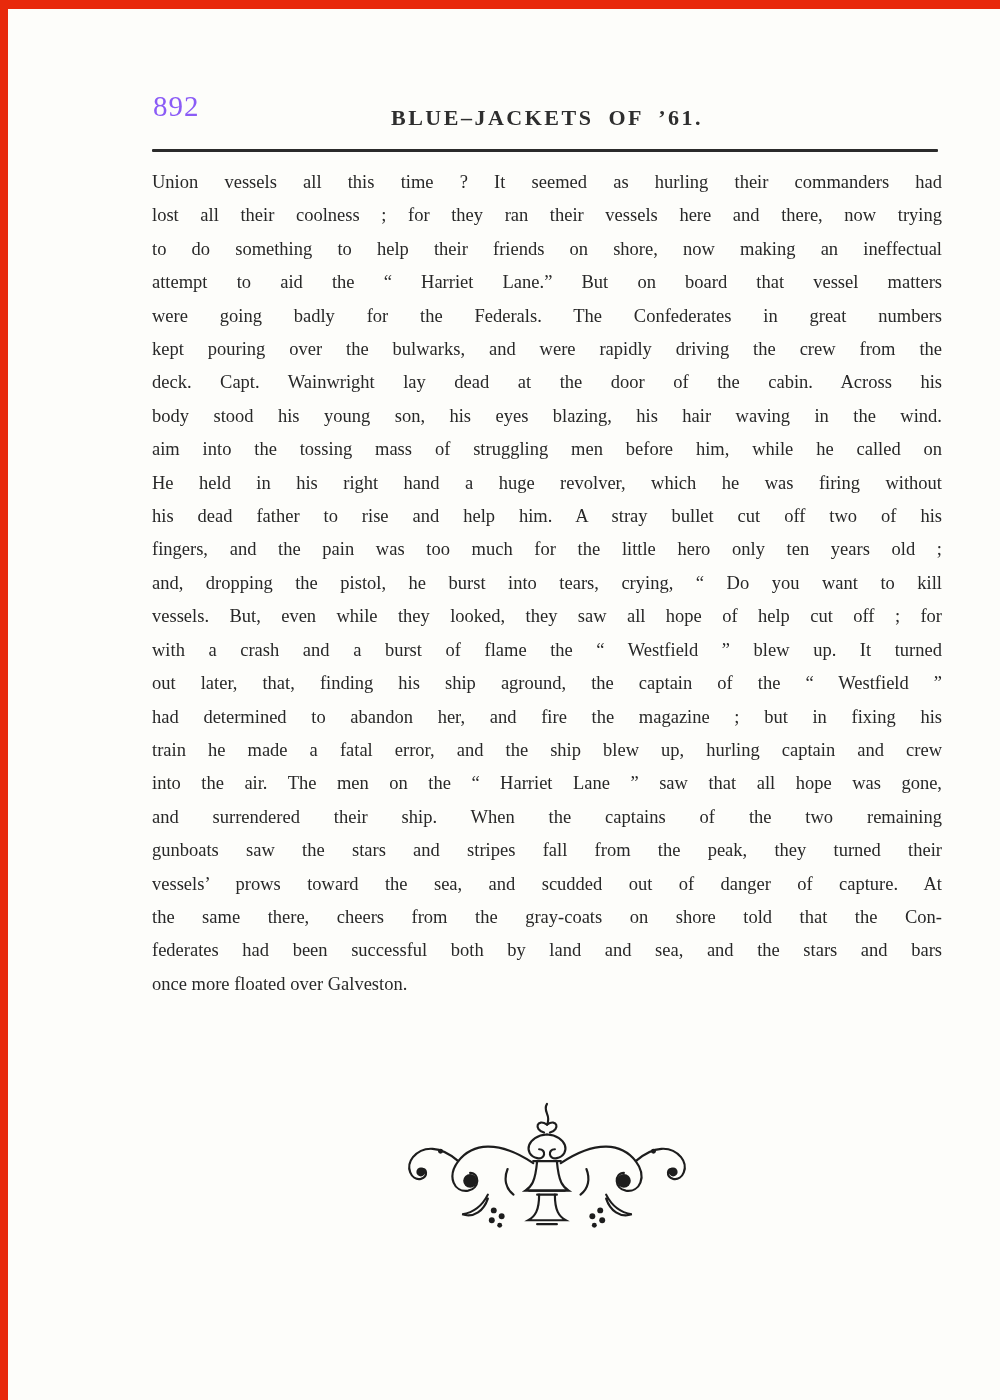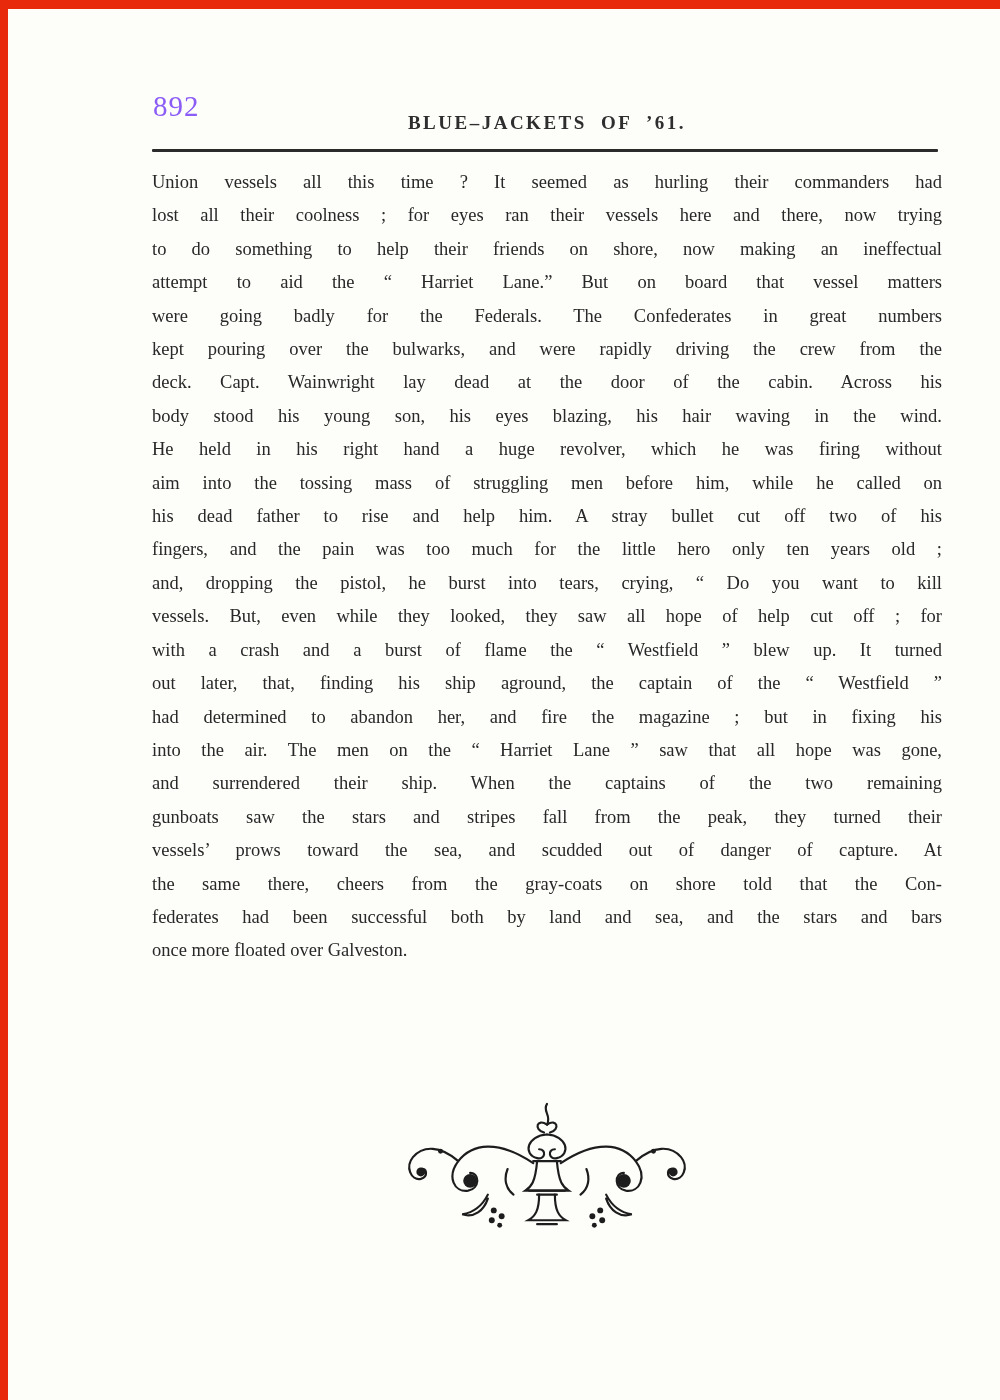--- a/index.html
+++ b/index.html
@@ -22,22 +22,22 @@
   }
   .edge-left{
     position:absolute;top:0;left:0;width:8px;height:1400px;
     background:var(--red);
   }
   .page-number{
     position:absolute;left:153px;top:90px;
     font-size:29px;letter-spacing:1px;color:#8b5cf6;
   }
   .running-head{
-    position:absolute;left:152px;top:112px;width:790px;
-    text-align:center;font-size:19px;font-weight:bold;
+    position:absolute;left:152px;top:105px;width:790px;
+    text-align:center;font-size:22px;font-weight:bold;
     letter-spacing:2.5px;word-spacing:7px;color:#2e2e2e;
   }
   .head-rule{
     position:absolute;left:152px;top:149px;width:786px;height:2.5px;
     background:#2b2b2b;border-radius:1px;
   }
   .body-text{
     position:absolute;left:152px;top:166px;width:790px;
     font-size:18.5px;line-height:33.4px;
   }
@@ -59,36 +59,37 @@
 
 <div class="edge-top"></div>
 <div class="edge-left"></div>
 
 <div class="page-number">892</div>
 <div class="running-head">BLUE–JACKETS OF ’61.</div>
 <div class="head-rule"></div>
 
 <div class="body-text">
     <div class="line">Union vessels all this time ?  It seemed as hurling their commanders had</div>
-    <div class="line">lost all their coolness ; for eyes ran their vessels here and there, now trying</div>
+    <div class="line">lost all their coolness ; for they ran their vessels here and there, now trying</div>
     <div class="line">to do something to help their friends on shore, now making an ineffectual</div>
     <div class="line">attempt to aid the “ Harriet Lane.”  But on board that vessel matters</div>
     <div class="line">were going badly for the Federals.  The Confederates in great numbers</div>
     <div class="line">kept pouring over the bulwarks, and were rapidly driving the crew from the</div>
     <div class="line">deck.  Capt. Wainwright lay dead at the door of the cabin.  Across his</div>
     <div class="line">body stood his young son, his eyes blazing, his hair waving in the wind.</div>
+    <div class="line">aim into the tossing mass of struggling men before him, while he called on</div>
     <div class="line">He held in his right hand a huge revolver, which he was firing without</div>
-    <div class="line">aim into the tossing mass of struggling men before him, while he called on</div>
     <div class="line">his dead father to rise and help him.  A stray bullet cut off two of his</div>
     <div class="line">fingers, and the pain was too much for the little hero only ten years old ;</div>
     <div class="line">and, dropping the pistol, he burst into tears, crying, “ Do you want to kill</div>
     <div class="line">vessels.  But, even while they looked, they saw all hope of help cut off ; for</div>
     <div class="line">with a crash and a burst of flame the “ Westfield ” blew up.  It turned</div>
     <div class="line">out later, that, finding his ship aground, the captain of the “ Westfield ”</div>
     <div class="line">had determined to abandon her, and fire the magazine ; but in fixing his</div>
+    <div class="line">train he made a fatal error, and the ship blew up, hurling captain and crew</div>
     <div class="line">into the air.  The men on the “ Harriet Lane ” saw that all hope was gone,</div>
     <div class="line">and surrendered their ship.  When the captains of the two remaining</div>
     <div class="line">gunboats saw the stars and stripes fall from the peak, they turned their</div>
     <div class="line">vessels’ prows toward the sea, and scudded out of danger of capture.  At</div>
     <div class="line">the same there, cheers from the gray-coats on shore told that the Con-</div>
     <div class="line">federates had been successful both by land and sea, and the stars and bars</div>
     <div class="line last">once more floated over Galveston.</div>
   </div>
 
 <div class="ornament-wrap">

